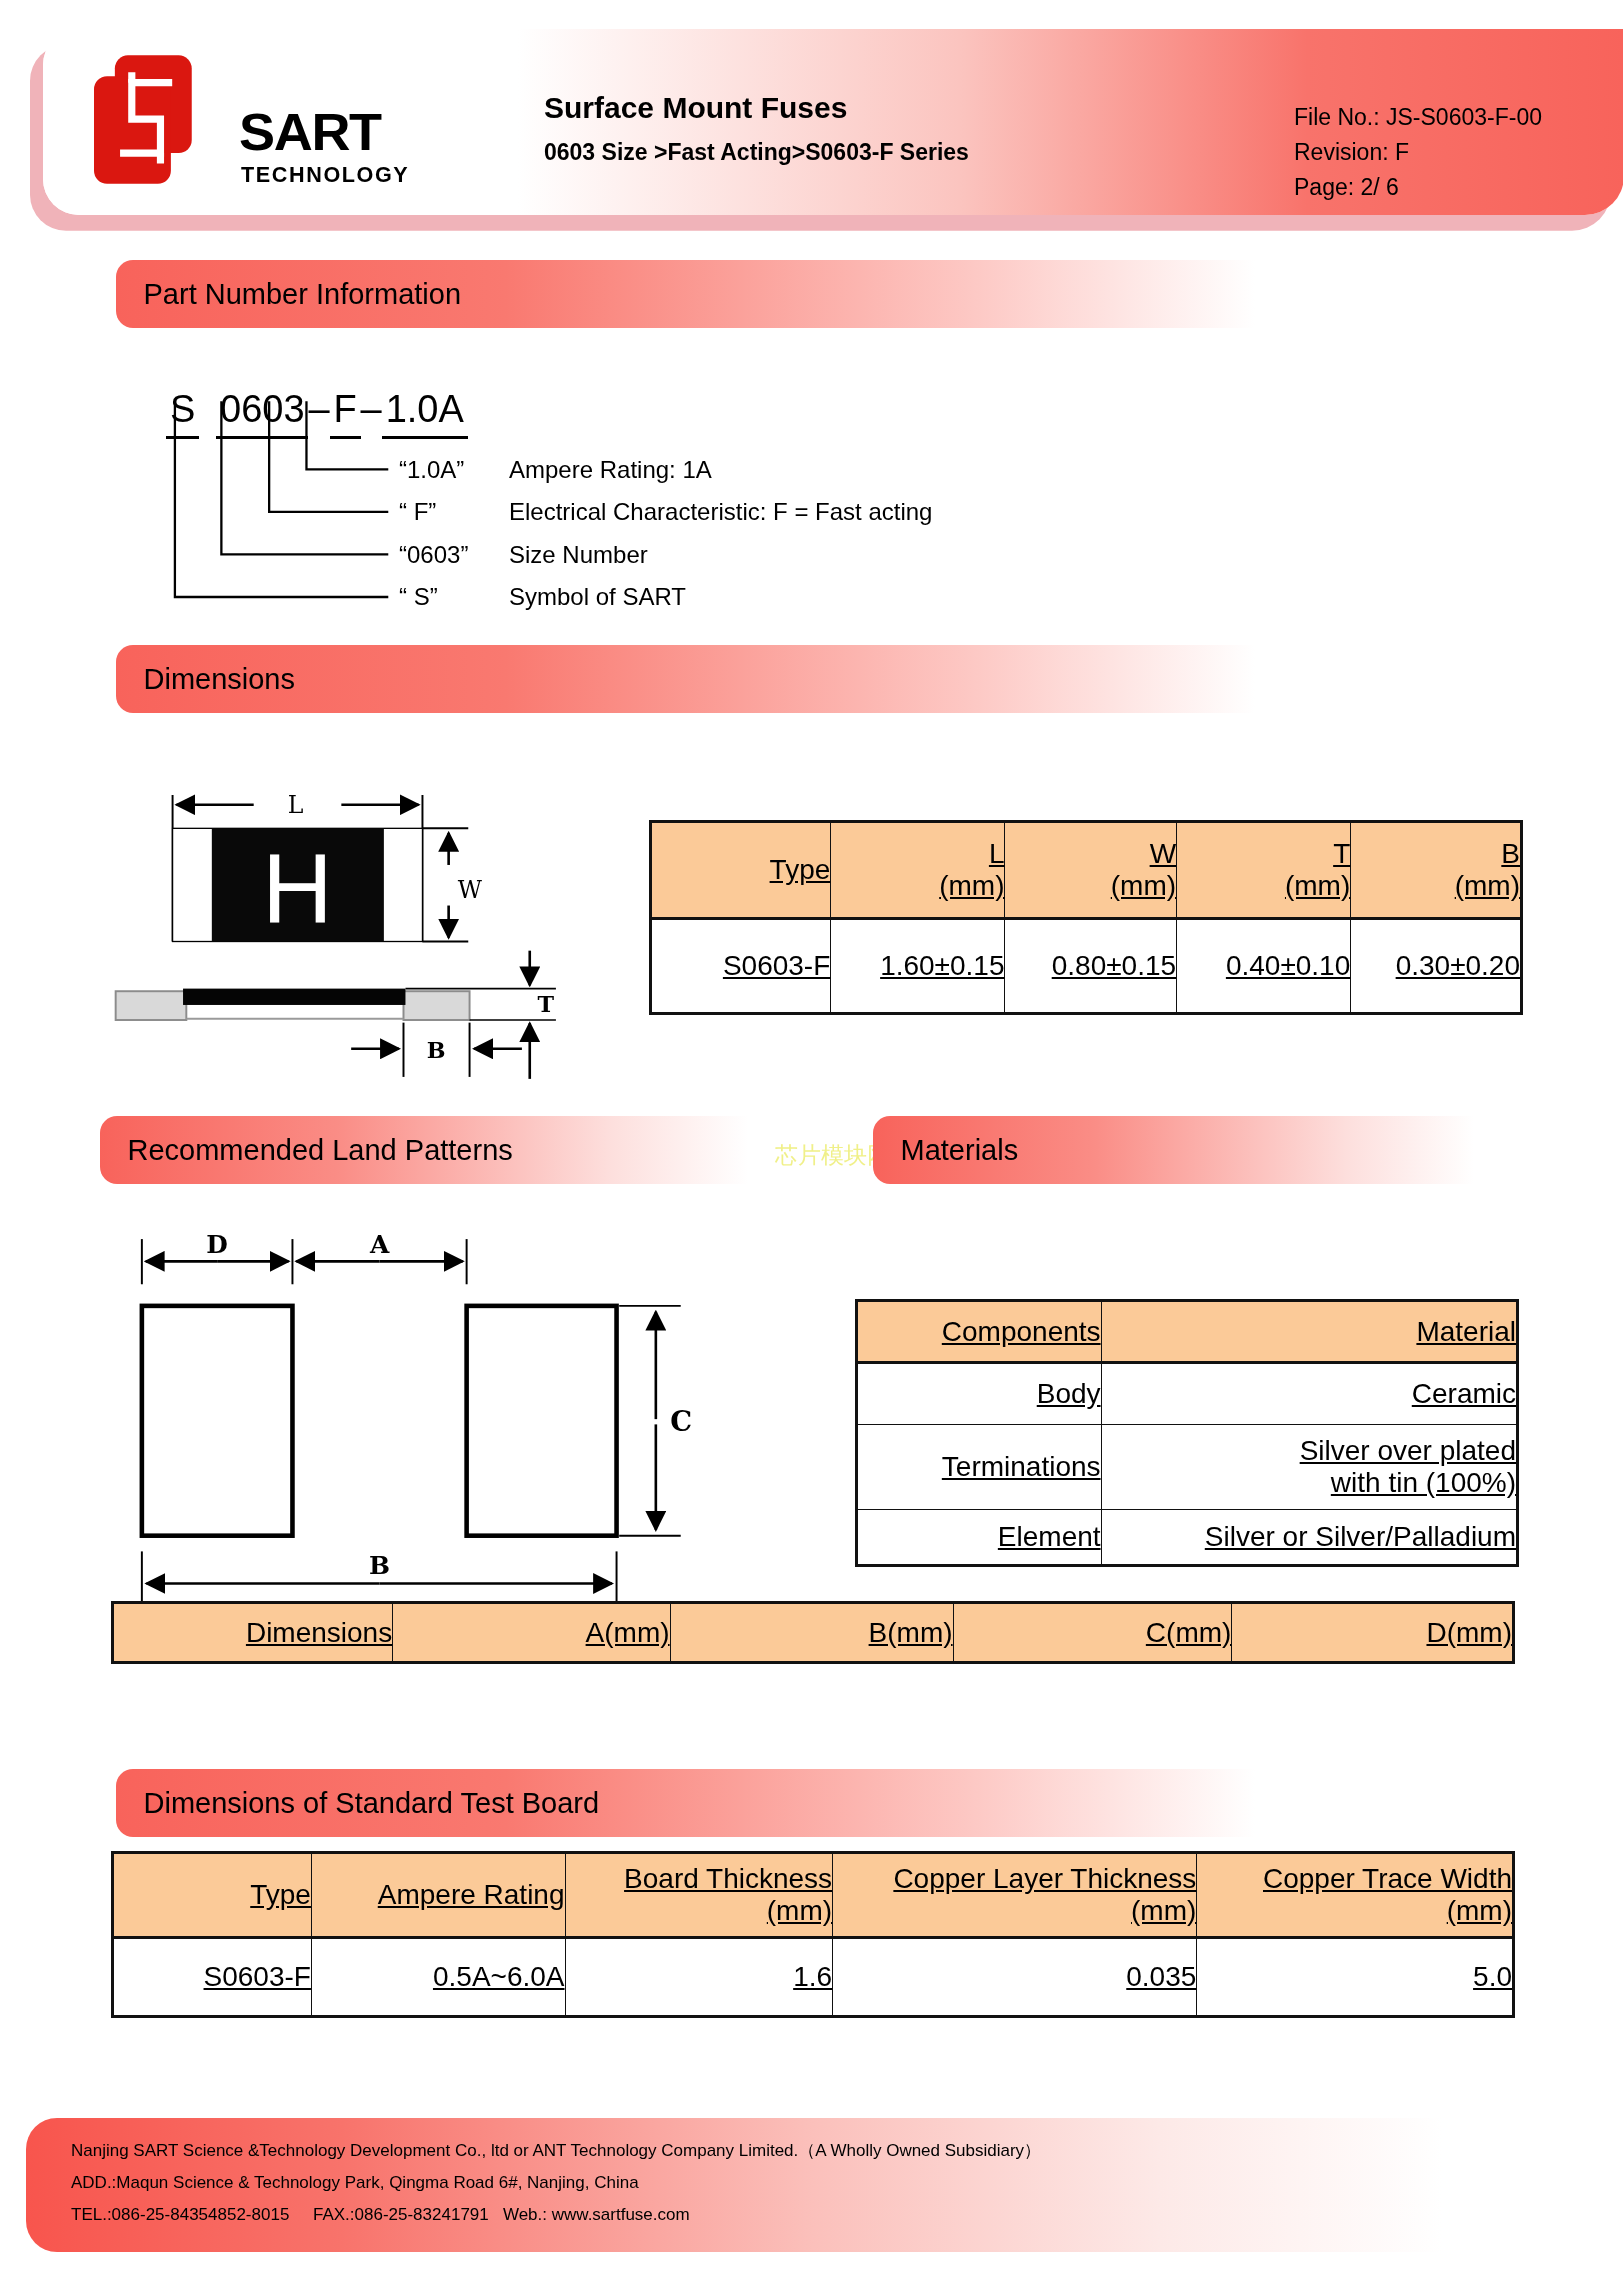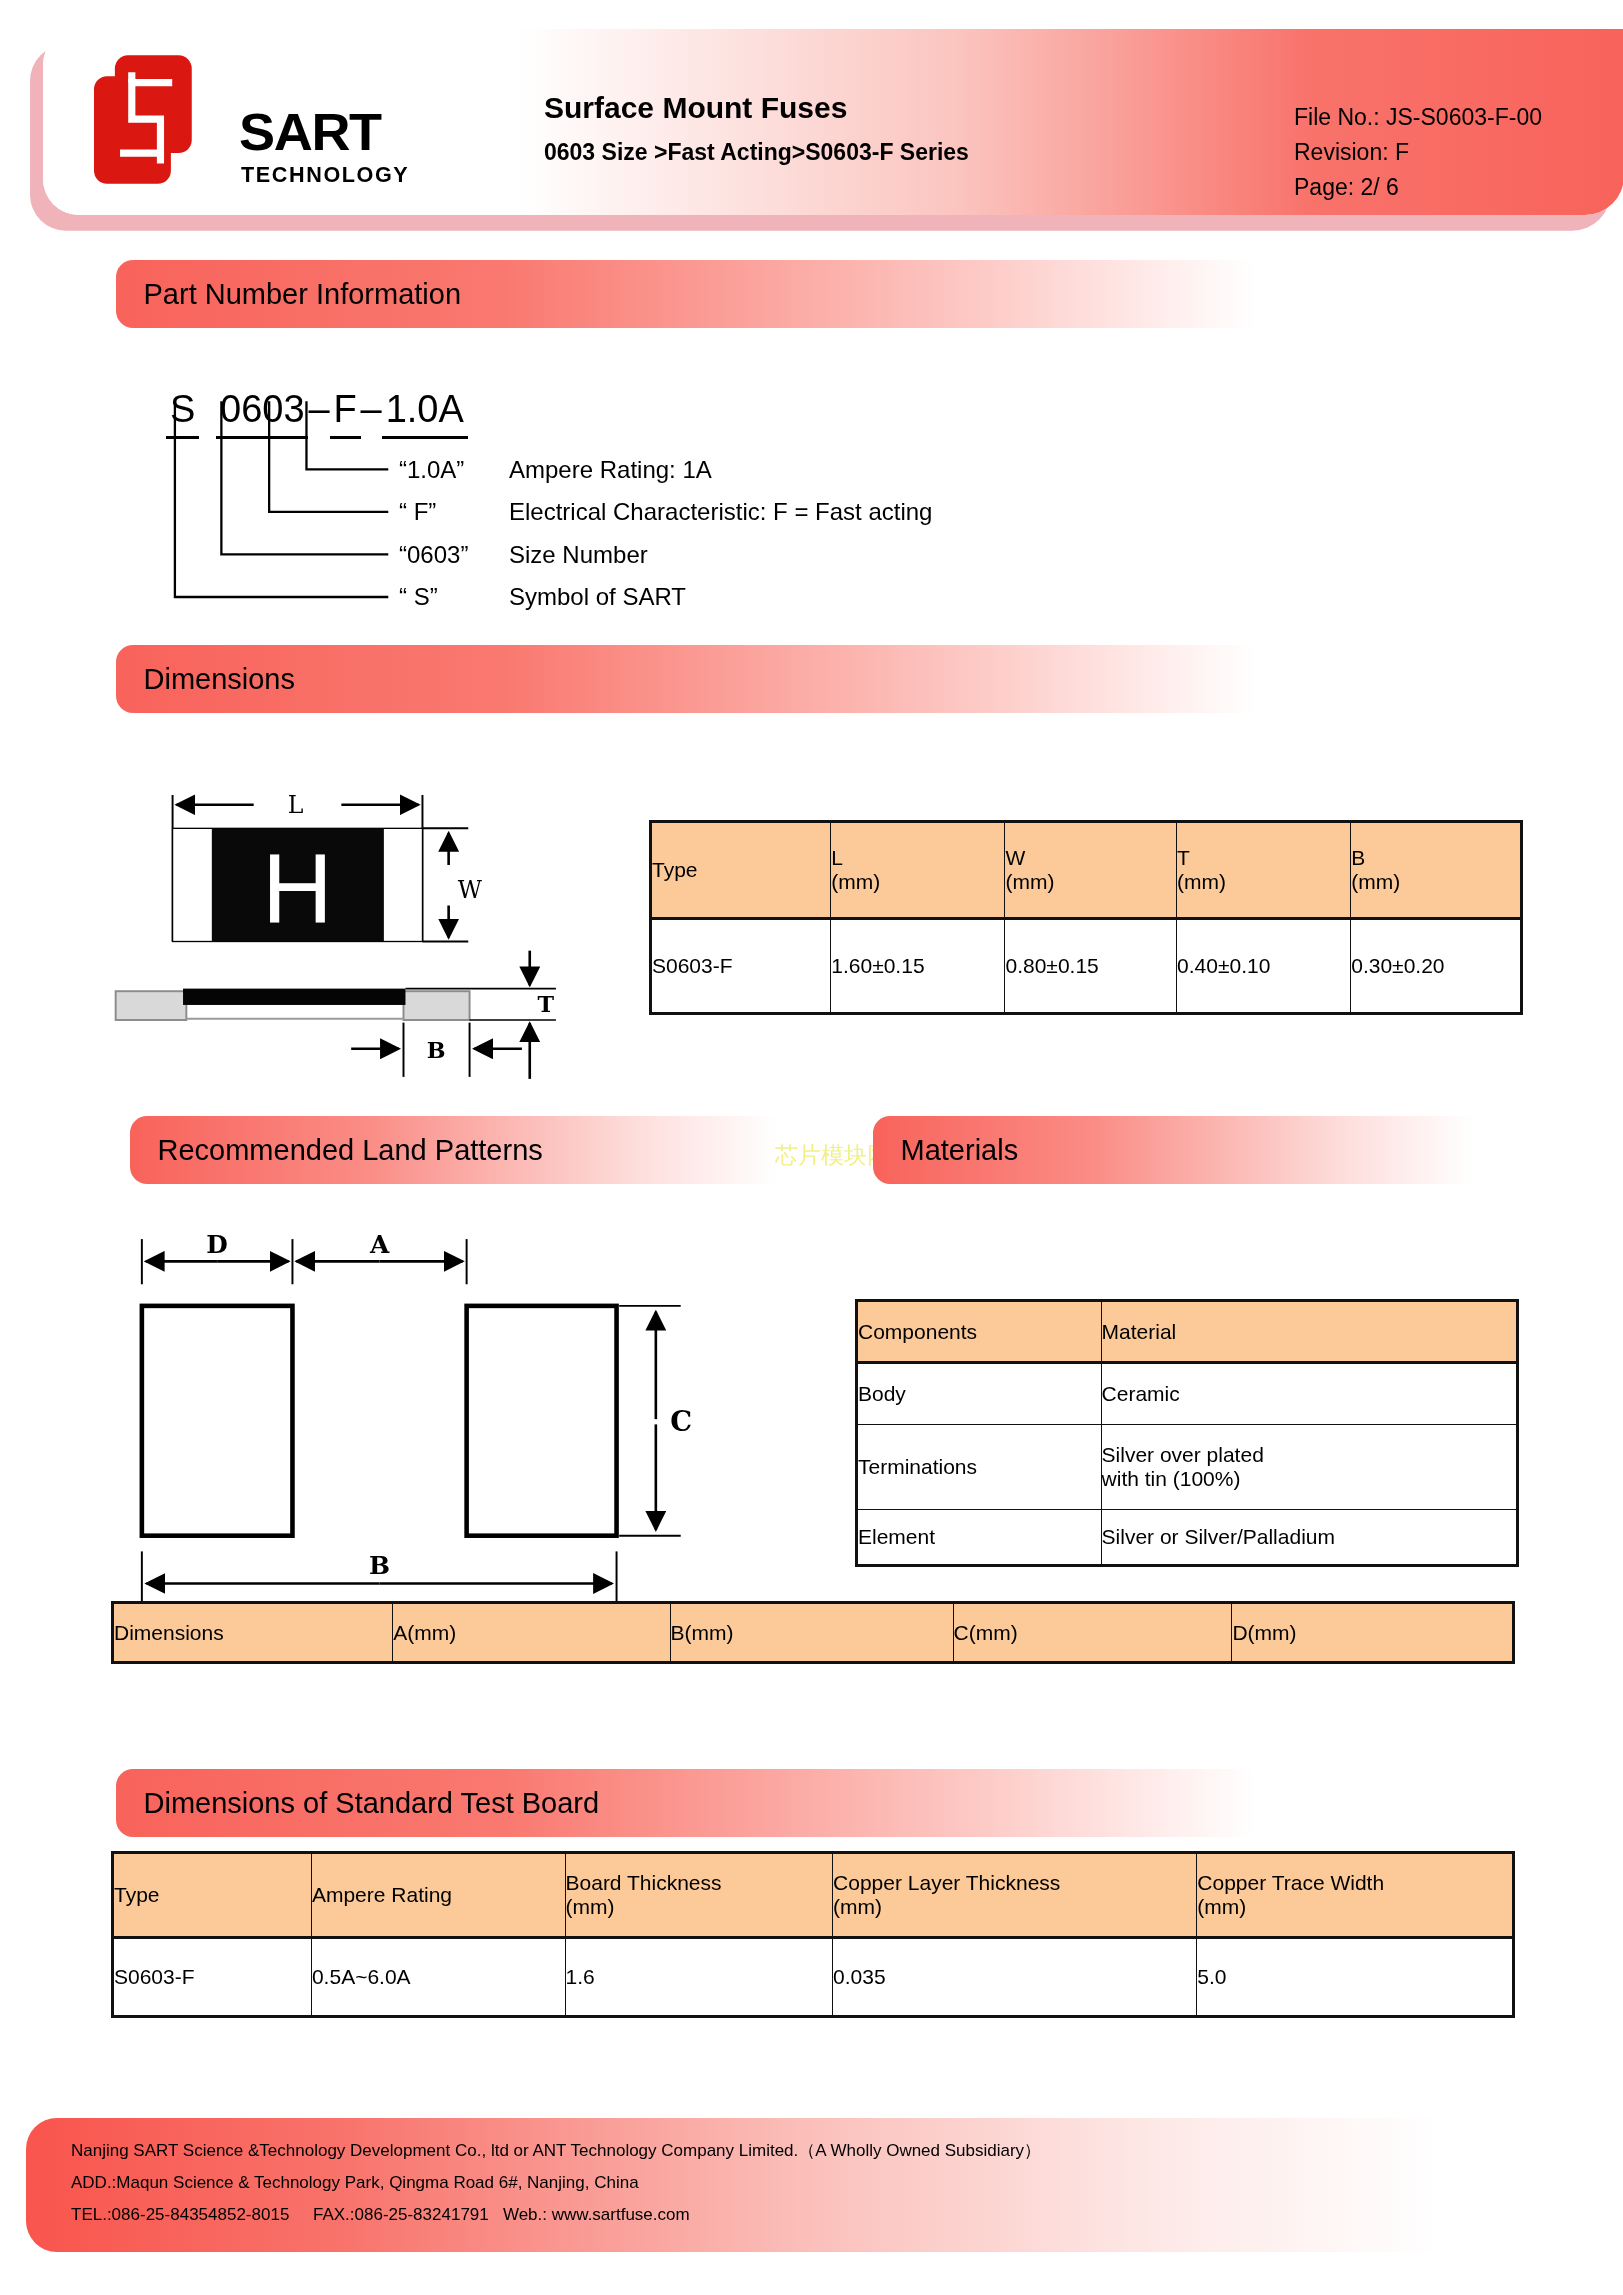--- a/index.html
+++ b/index.html
@@ -25,21 +25,21 @@
 
   
   .pn{left:166px;top:348px;font-size:38px;margin-top:40px;}
   .pn .seg{display:inline-block;border-bottom:3.3px solid #000;padding:0 3.9px 5.2px 3.9px;}
   .pn .gap{display:inline-block;width:17px;}
   .pn .dash{display:inline-block;padding-bottom:5.2px;}
   .callout{font-size:24px;display:flex;height:34px;align-items:center;}
   .callout .code{width:110px;flex:none;}
 
   
-  table.dt{border-collapse:collapse;table-layout:fixed;width:100%;font-size:21px;text-align:left;}
+  table.dt{border-collapse:collapse;table-layout:fixed;width:100%;font-size:28px;text-align:right;text-decoration:underline;}
   table.dt td{border:1.3px solid #111;padding:0;}
   table.dt{border:3.3px solid #111;}
   table.dt tr.hd td{background:#fbca98;border-bottom:3.3px solid #111;}
   .ml{white-space:pre-line;}
   .pw{white-space:pre-wrap;}
 
   
   .watermark{left:775px;top:1140px;font-size:23px;color:#f0f089;}
 
   
@@ -167,21 +167,21 @@
         <td>S0603-F</td>
         <td>1.60±0.15</td>
         <td>0.80±0.15</td>
         <td>0.40±0.10</td>
         <td>0.30±0.20</td>
       </tr>
     </tbody>
       </table>
   </div>
 
-  <div class="abs bar bar-short" style="left:106px;top:1116px;width:654px;">Recommended Land Patterns</div>
+  <div class="abs bar bar-short" style="left:76px;top:1116px;width:654px;">Recommended Land Patterns</div>
   <div class="abs watermark">芯片模块网</div>
   <div class="abs bar bar-short" style="left:849px;top:1116px;width:605px;">Materials</div>
 
   <svg class="abs" style="left:98px;top:1224px;" width="622" height="406" viewBox="0 0 950 620">
     <line x1="67" y1="23" x2="67" y2="92" stroke="#000" stroke-width="3"></line>
     <line x1="297" y1="23" x2="297" y2="92" stroke="#000" stroke-width="3"></line>
     <line x1="563" y1="23" x2="563" y2="92" stroke="#000" stroke-width="3"></line>
     <line x1="182" y1="57" x2="73" y2="57" stroke="#000" stroke-width="4" marker-end="url(#ah2)"></line>
     <line x1="182" y1="57" x2="291" y2="57" stroke="#000" stroke-width="4" marker-end="url(#ah2)"></line>
     <text x="182" y="44" font-size="38" font-weight="bold" text-anchor="middle">D</text>

